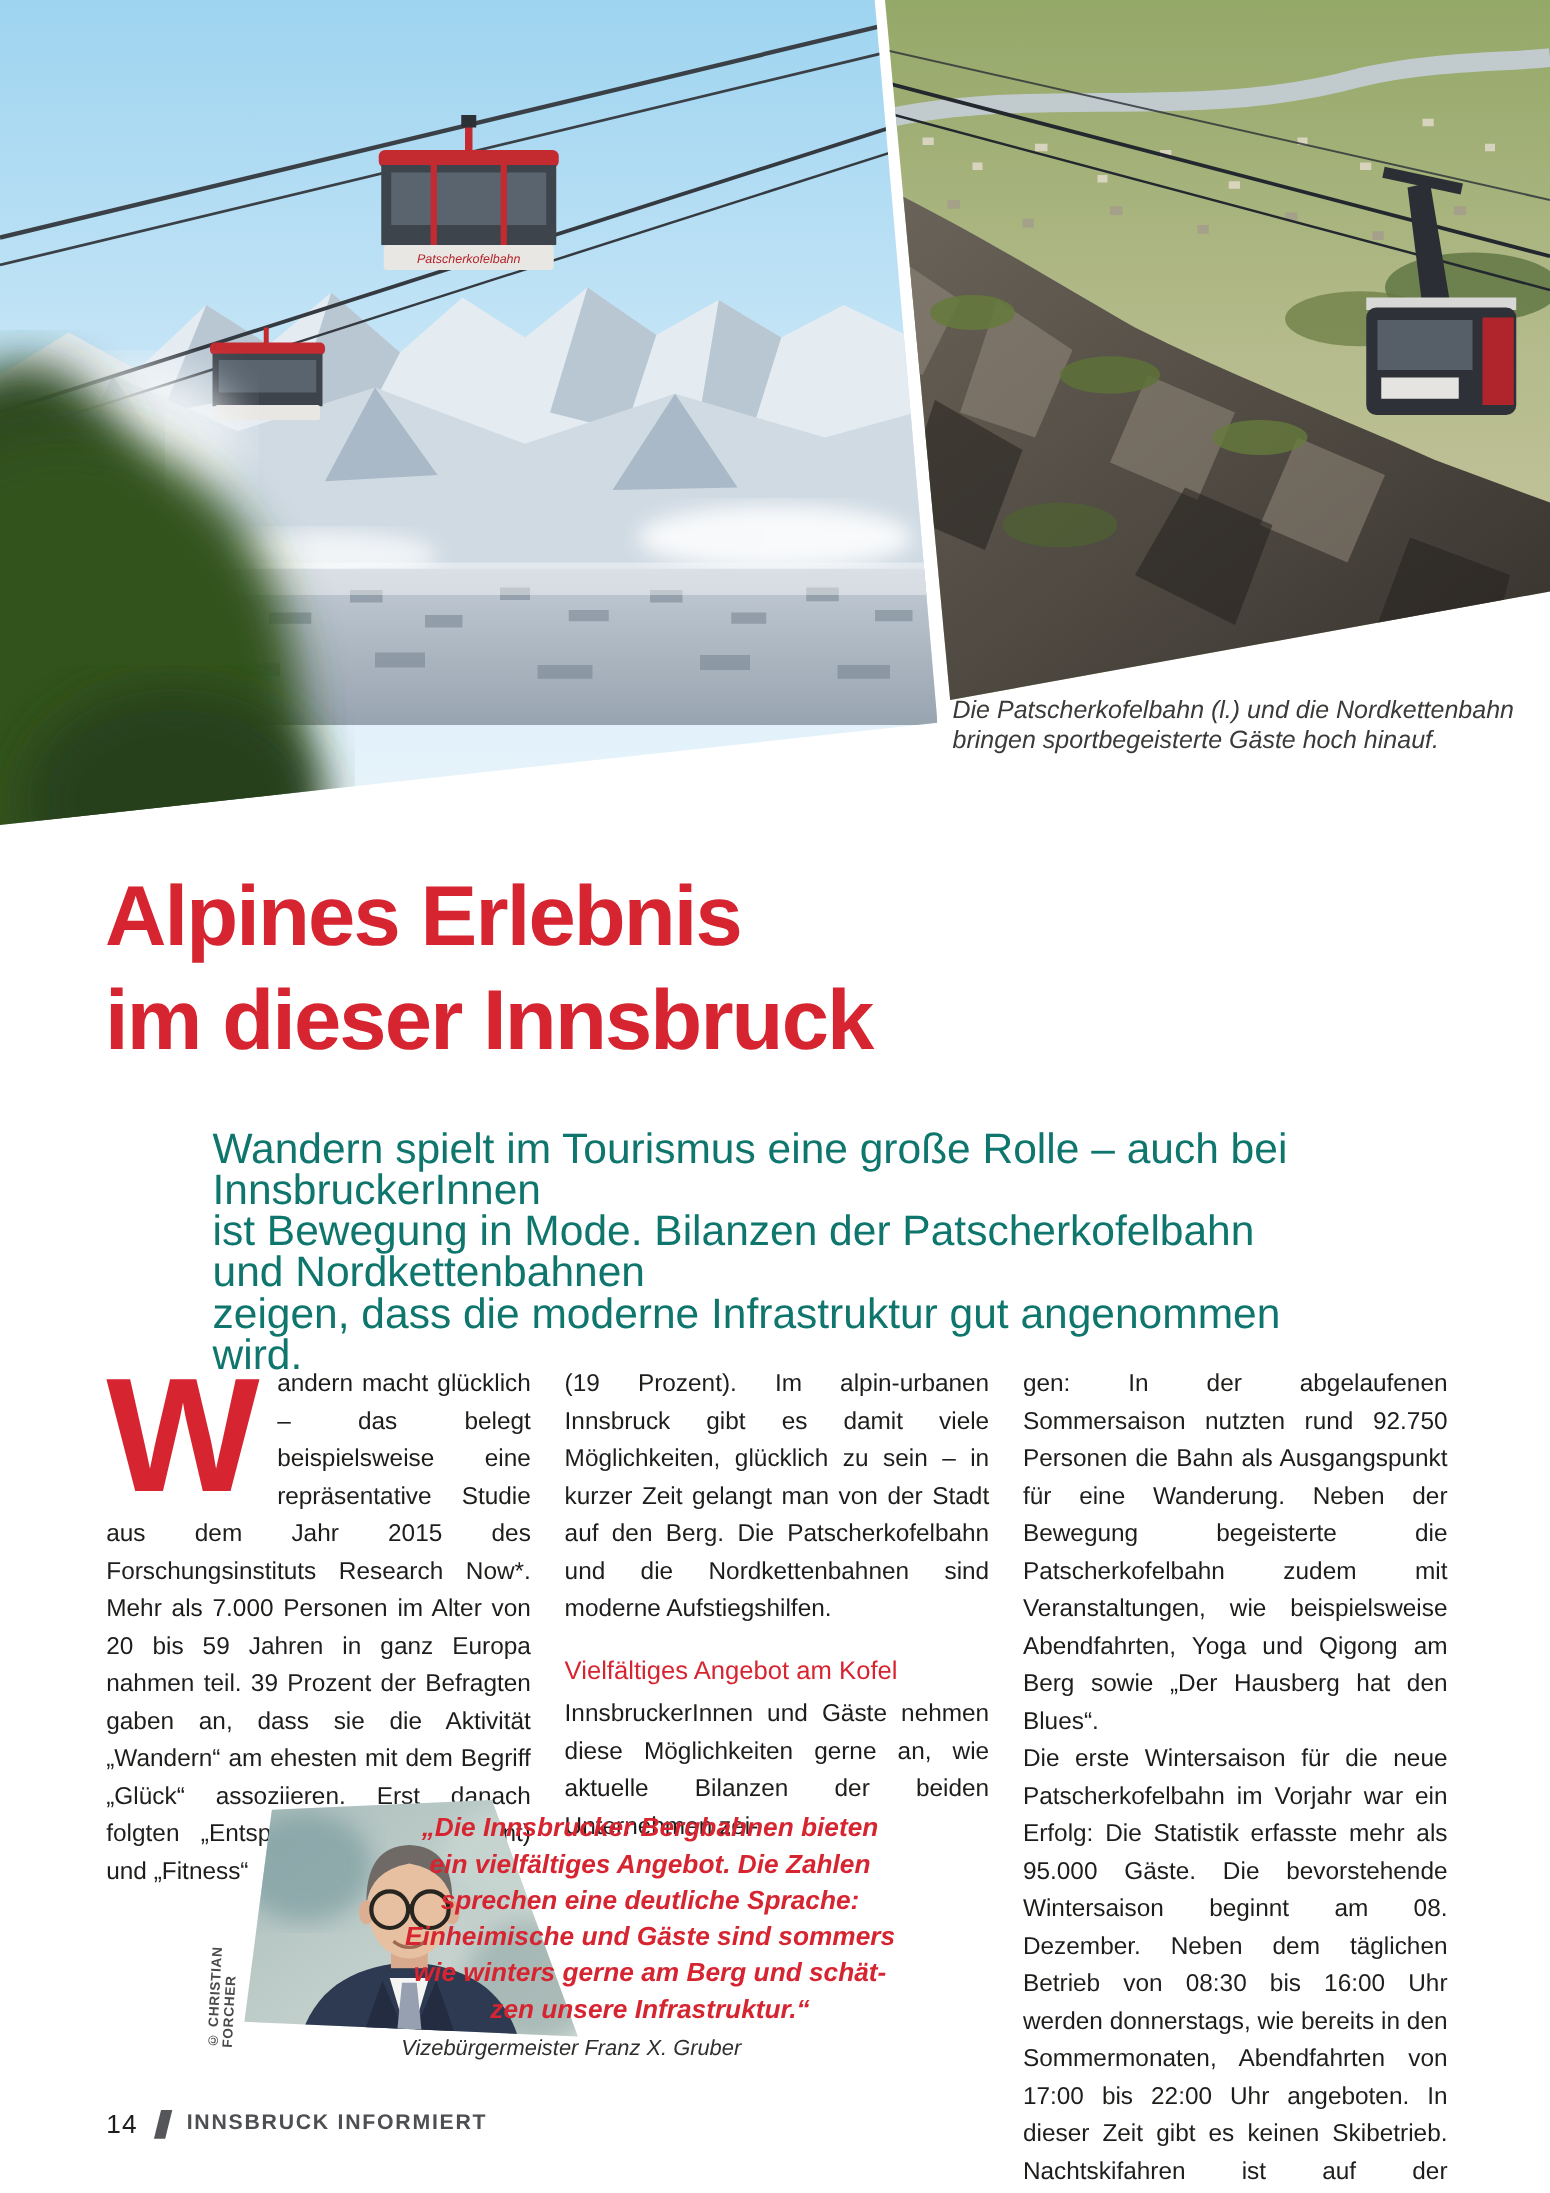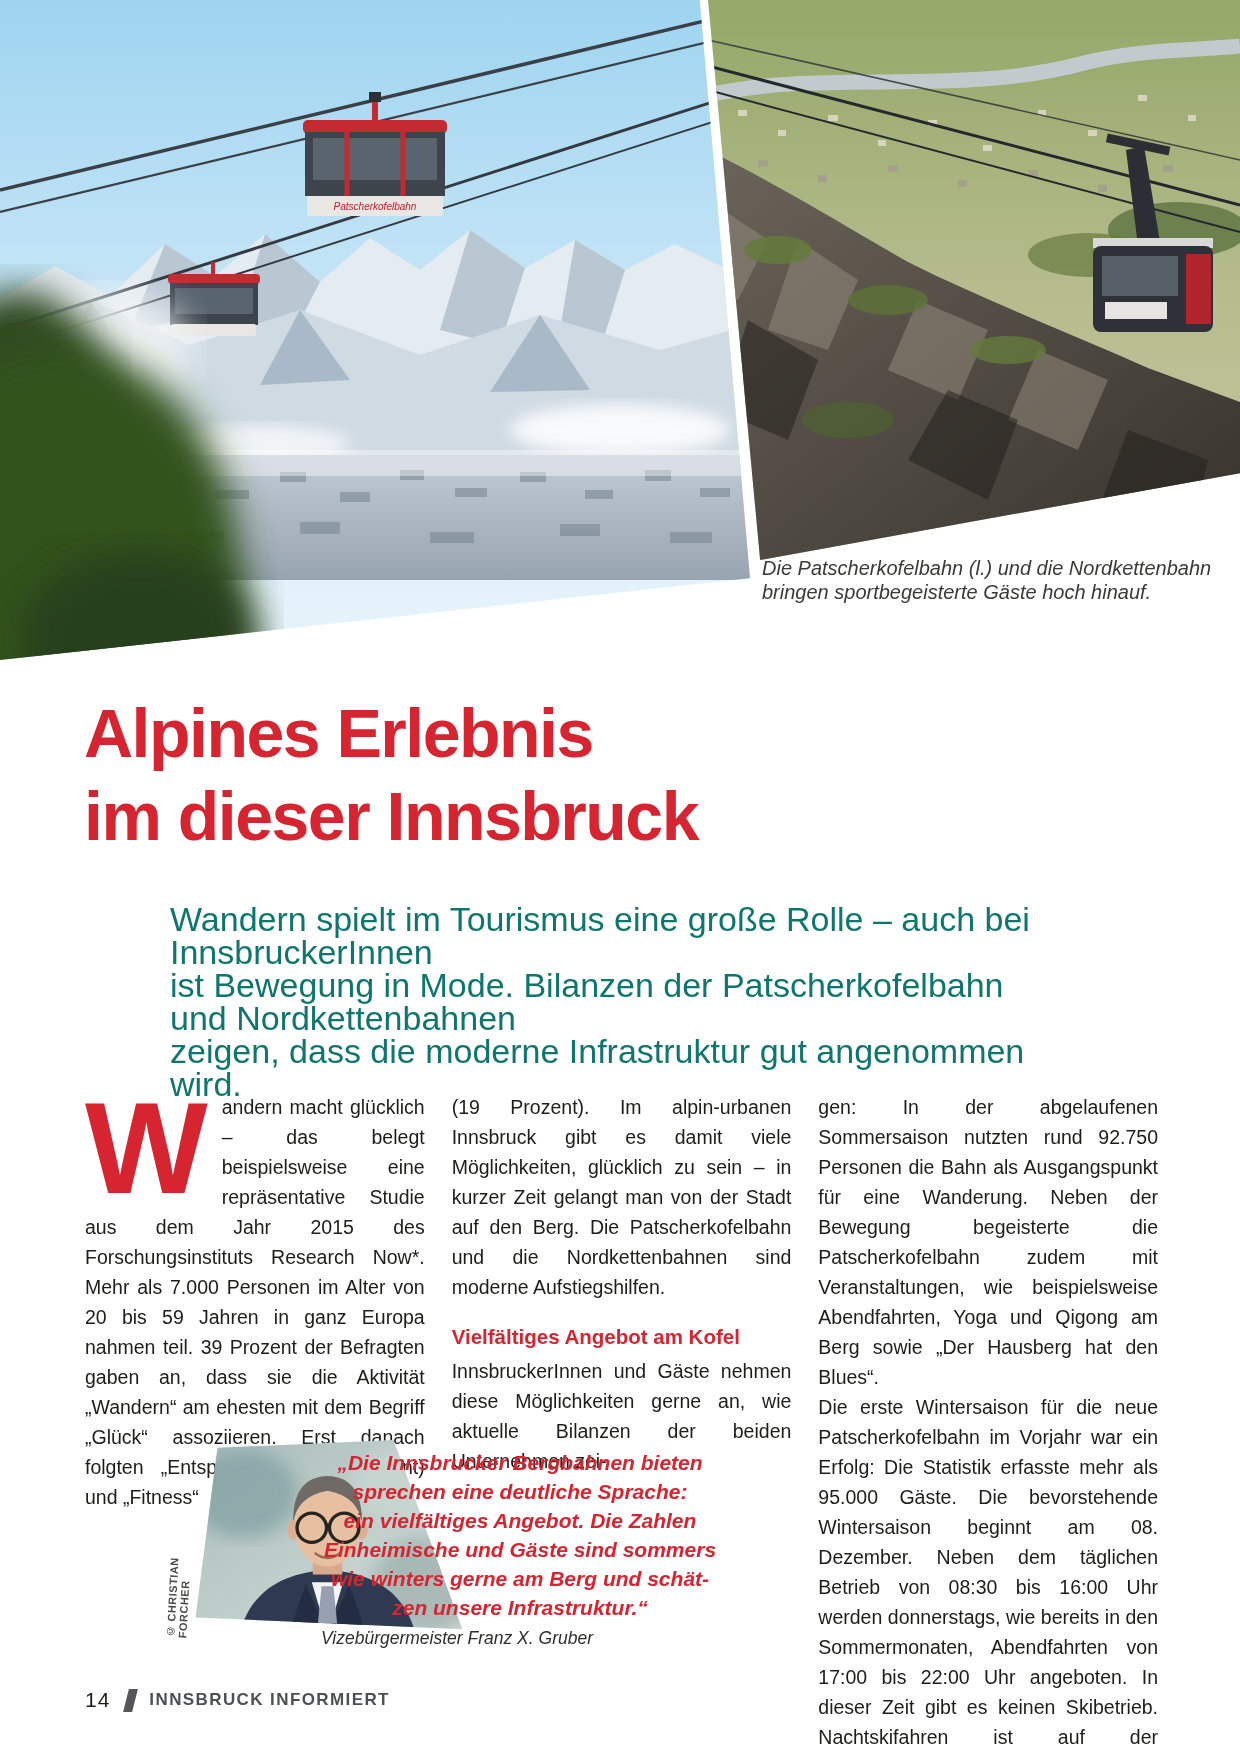--- a/index.html
+++ b/index.html
@@ -22,37 +22,37 @@
      font-size:68px;line-height:83px;letter-spacing:-1.5px;}
   .intro{position:absolute;left:170px;top:903px;width:860px;
      font-size:34px;line-height:33px;color:#0f766e;}
 
   
   .columns{position:absolute;left:85px;top:1092px;width:1073px;display:flex;gap:27px;}
   .col{width:340px;font-size:19.5px;line-height:30px;text-align:justify;color:#1d1d1b;}
   .col p{margin:0;}
   .dropcap{float:left;color:#d62531;font-weight:700;font-size:130px;line-height:100px;
      margin:6px 14px 0 0;}
-  .subhead{color:#d62531;font-weight:700;font-size:20.5px;line-height:26px;
+  .subhead{color:#d62531;font-weight:400;font-size:20.5px;line-height:26px;
      margin:22px 0 6px 0;text-align:left;}
 
   
   .portrait{position:absolute;left:190px;top:1440px;width:275px;height:195px;
      clip-path:polygon(10% 4%,74% 0,99% 97%,2% 91%);}
   .portrait svg{display:block;width:100%;height:100%;}
   .photo-credit{position:absolute;left:168px;top:1498px;height:140px;
      writing-mode:vertical-rl;transform:rotate(183deg);
      font-size:11px;font-weight:600;letter-spacing:.5px;color:#4a4a48;}
   .quote{position:absolute;left:320px;top:1448px;width:400px;text-align:center;
      color:#d62531;font-weight:700;font-style:italic;font-size:21px;line-height:29px;}
   .attribution{position:absolute;left:257px;top:1628px;width:400px;text-align:center;
      font-style:italic;font-size:17.5px;color:#2f2f2e;}
 
   
-  .footer{position:absolute;left:85px;top:1688px;display:flex;align-items:center;}
+  .footer{position:absolute;left:85px;top:1688px;display:flex;align-items:flex-start;}
   .page-num{font-size:21px;color:#1d1d1b;letter-spacing:1px;}
   .footer-bar{width:9px;height:23px;background:#55565a;transform:skewX(-14deg);
      margin:0 14px 0 16px;}
   .footer-mag{font-size:17px;font-weight:700;letter-spacing:1.4px;color:#4e4f52;}
 </style>
 </head>
 <body>
 
 <div id="page">
 
@@ -266,22 +266,22 @@
       <circle cx="124" cy="90" r="15" fill="none" stroke="#26251f" stroke-width="3.4"></circle>
       <circle cx="157" cy="90" r="15" fill="none" stroke="#26251f" stroke-width="3.4"></circle>
       <line x1="139" y1="87" x2="142" y2="87" stroke="#26251f" stroke-width="3"></line>
       <path d="M127,116 Q140,126 153,116" stroke="#9c6a52" stroke-width="2.6" fill="none"></path>
     </svg>
   </div>
   <div class="photo-credit">© CHRISTIAN FORCHER</div>
 
   <div class="quote">
     <div>„Die Innsbrucker Bergbahnen bieten</div>
+    <div>ein vielfältiges Angebot. Die Zahlen</div>
     <div>sprechen eine deutliche Sprache:</div>
-    <div>ein vielfältiges Angebot. Die Zahlen</div>
     <div>Einheimische und Gäste sind sommers</div>
     <div>wie winters gerne am Berg und schät-</div>
     <div>zen unsere Infrastruktur.“</div>
   </div>
   <div class="attribution">Vizebürgermeister Franz X. Gruber</div>
 
   <div class="footer">
     <span class="page-num">14</span>
     <span class="footer-bar"></span>
     <span class="footer-mag">INNSBRUCK INFORMIERT</span>

